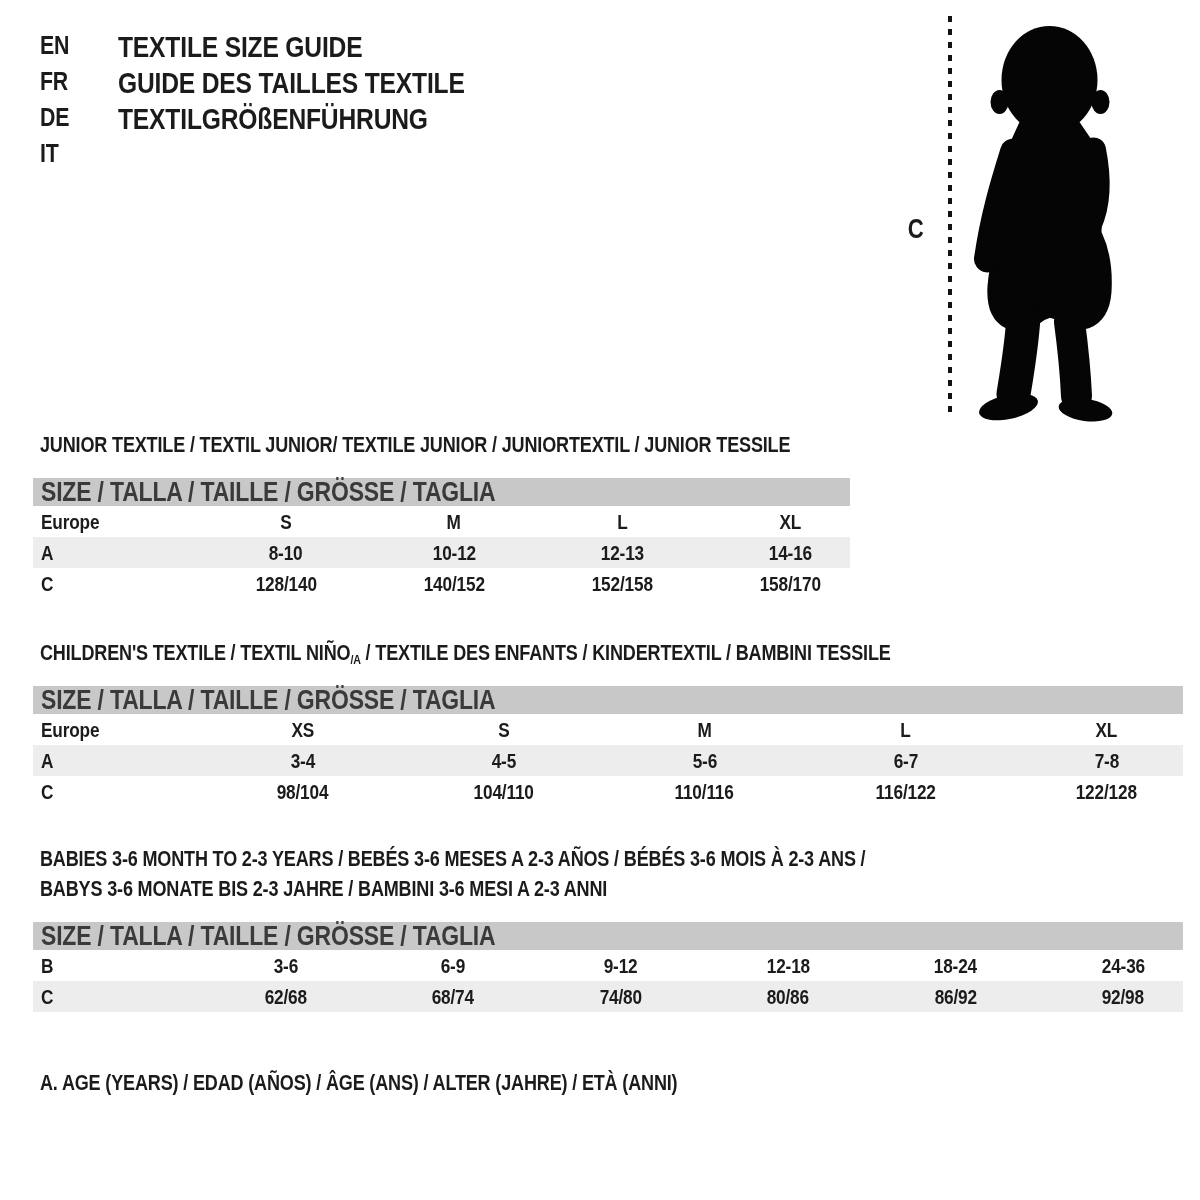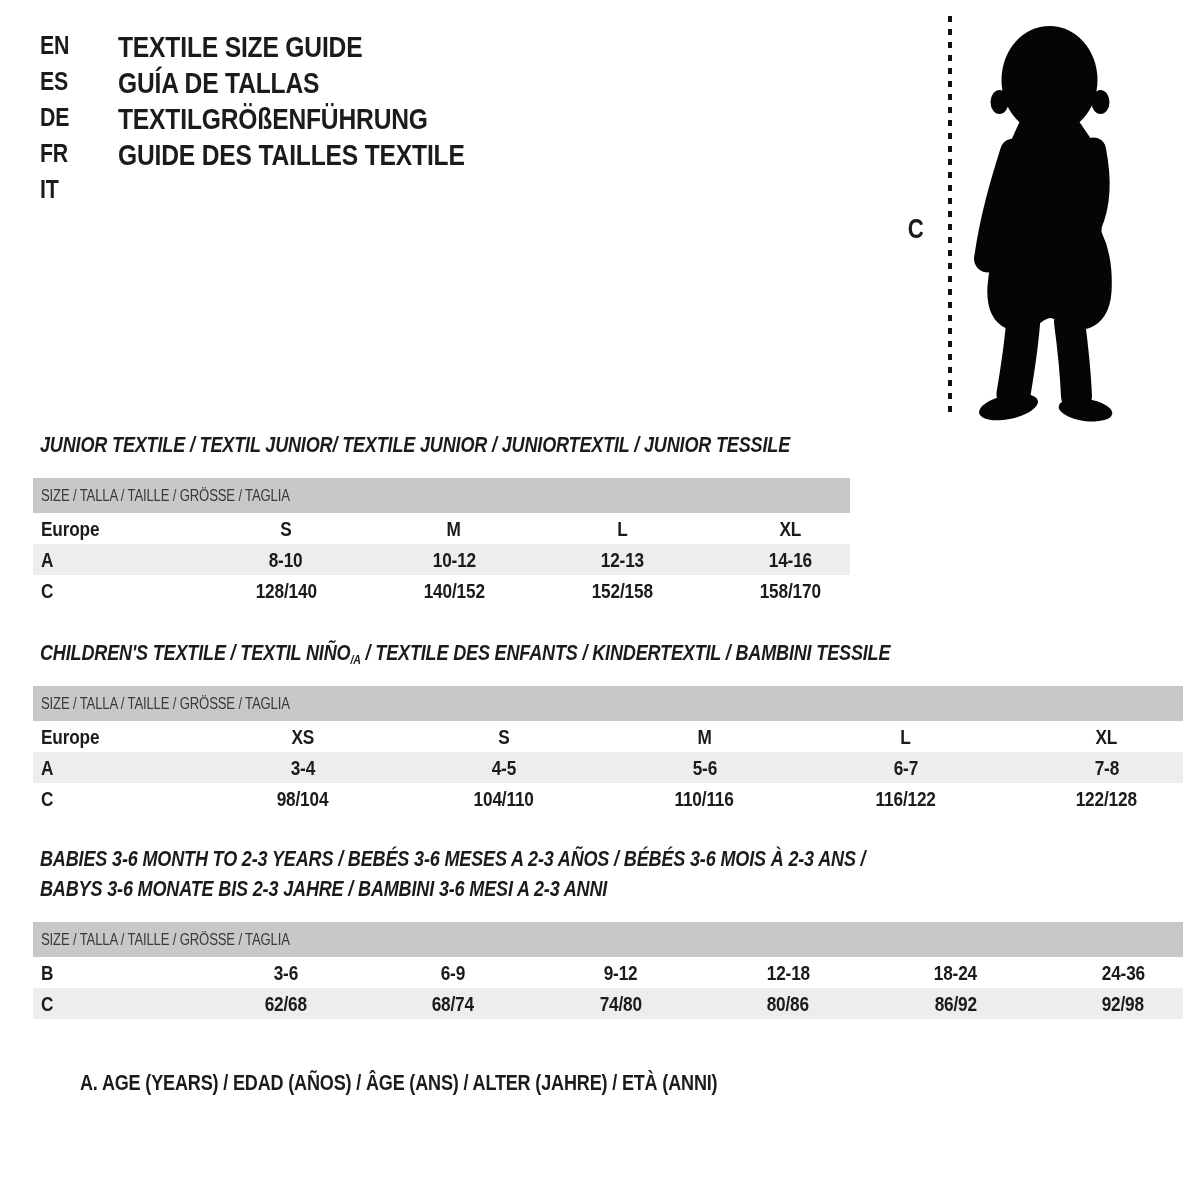--- a/index.html
+++ b/index.html
@@ -26,56 +26,52 @@
 
   
   .dash-line{
     position:absolute;left:948px;top:16px;width:4px;height:402px;
     background:repeating-linear-gradient(to bottom,#121212 0 6px,transparent 6px 13px);
   }
   .figure-label{position:absolute;left:906px;top:214px;font-weight:700;font-size:27px;}
   .silhouette{position:absolute;left:958px;top:22px;}
 
   
-  .sec-heading{position:absolute;left:40px;font-weight:700;font-size:22px;color:var(--ink);font-style:italic;}
+  .sec-heading{position:absolute;left:40px;font-weight:700;font-size:22px;color:var(--ink);}
   .sub-a{font-size:13px;position:relative;top:4px;font-weight:700;}
 
   .size-table{position:absolute;left:33px;}
   .size-bar{
-    height:35px;background:var(--header-bar);display:flex;align-items:center;
-    padding-left:8px;font-weight:400;font-size:16px;color:var(--bar-ink);
+    height:28px;background:var(--header-bar);display:flex;align-items:center;
+    padding-left:8px;font-weight:700;font-size:28px;color:var(--bar-ink);
   }
   .trow{display:flex;height:31px;align-items:center;font-weight:700;font-size:21px;gap:48px;}
   .trow.alt{background:var(--row-alt);}
   .tlabel{width:145px;padding-left:8px;display:flex;align-items:center;}
   .tcell{flex:1;display:flex;align-items:center;justify-content:center;}
 
   
   .legend{position:absolute;left:40px;top:1066px;}
-  .legend-line{height:34px;display:flex;align-items:center;font-weight:700;font-size:22px;margin-left:40px;}
+  .legend-line{height:34px;display:flex;align-items:center;font-weight:700;font-size:22px;}
 </style>
 </head>
 <body>
 
 <div class="lang-list">
   <div class="lang-row">
     <span class="lang-code"><span class="cx cxl">EN</span></span>
     <span class="lang-title"><span class="cx cxl">TEXTILE SIZE GUIDE</span></span>
   </div>
   <div class="lang-row">
-    <span class="lang-code"><span class="cx cxl">ES</span></span>
-    <span class="lang-title"><span class="cx cxl">GUÍA DE TALLAS</span></span>
+    <span class="lang-code"><span class="cx cxl">FR</span></span>
+    <span class="lang-title"><span class="cx cxl">GUIDE DES TAILLES TEXTILE</span></span>
   </div>
   <div class="lang-row">
     <span class="lang-code"><span class="cx cxl">DE</span></span>
     <span class="lang-title"><span class="cx cxl">TEXTILGRÖßENFÜHRUNG</span></span>
-  </div>
-  <div class="lang-row">
-    <span class="lang-code"><span class="cx cxl">FR</span></span>
-    <span class="lang-title"><span class="cx cxl">GUIDE DES TAILLES TEXTILE</span></span>
   </div>
   <div class="lang-row">
     <span class="lang-code"><span class="cx cxl">IT</span></span>
   </div>
 </div>
 
 <div class="dash-line"></div>
 <div class="figure-label"><span class="cx">C</span></div>
 <div class="silhouette">
   <svg width="182" height="400" viewBox="0 0 175 400" xmlns="http://www.w3.org/2000/svg">

